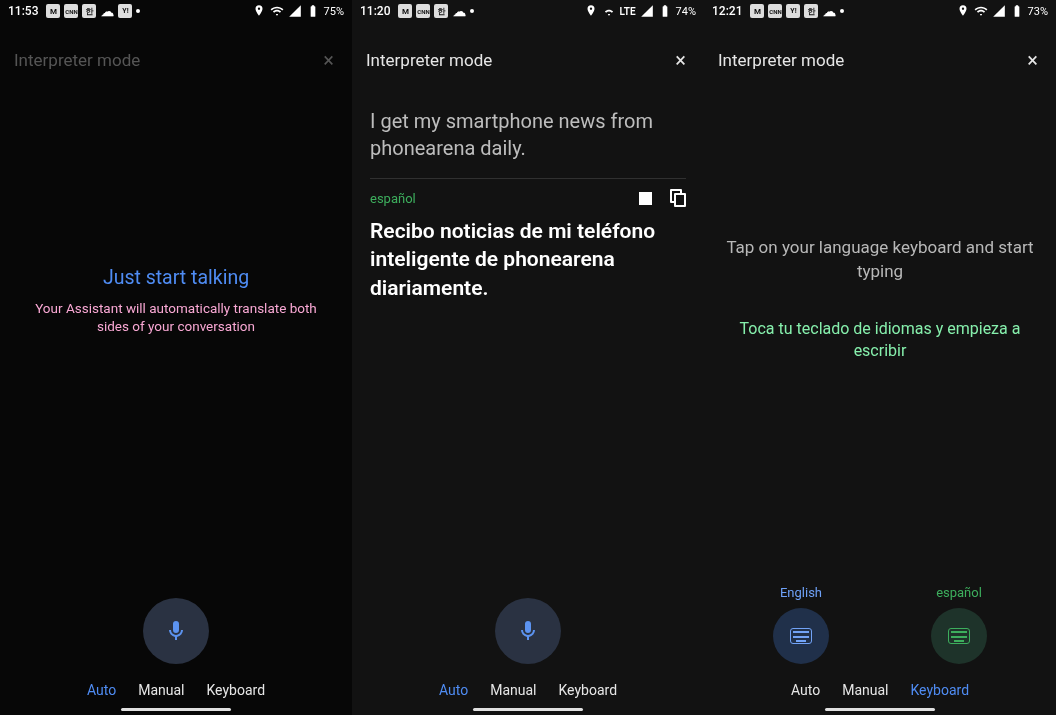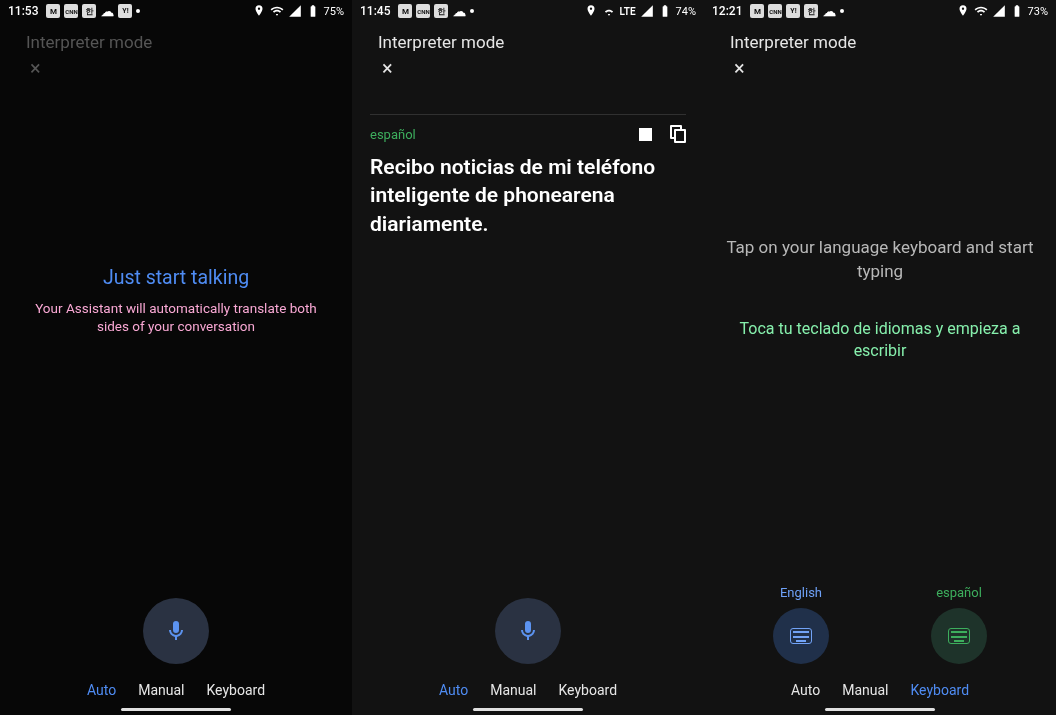--- a/index.html
+++ b/index.html
@@ -12,20 +12,21 @@
     overflow: hidden;
   }
   .screen {
     width: 352px;
     height: 715px;
     background: #121212;
     position: relative;
     display: flex;
     flex-direction: column;
     color: #fff;
+    gap: 12px;
   }
   .screen1 { background: #101010; }
   .screen1 .overlay-dim {
     position: absolute;
     inset: 0;
     background: rgba(0,0,0,0.55);
     z-index: 5;
     pointer-events: none;
   }
 
@@ -56,26 +57,25 @@
     color: #111;
     font-weight: bold;
   }
   .dot { width:4px; height:4px; border-radius:50%; background:#fff; }
   .status-right .txt { font-size: 11px; color:#fff; }
   .lte { font-size:10px; font-weight:600; }
 
   
   .header {
     display: flex;
-    align-items: flex-start;
+    align-items: center;
     justify-content: space-between;
-    padding: 10px 14px 14px 26px;
+    padding: 10px 14px 14px 14px;
     z-index: 10;
     position: relative;
-    flex-direction: column;
   }
   .header-title {
     font-size: 17px;
     color: #e6e6e6;
     font-weight: 400;
   }
   .header-title.dim { color: #555; }
   .close-x {
     font-size: 20px;
     color: #e6e6e6;
@@ -313,21 +313,21 @@
       <span class="tab">Manual</span>
       <span class="tab">Keyboard</span>
     </div>
     <div class="nav-line"></div>
   </div>
 </div>
 
 <div class="screen">
   <div class="status-bar">
     <div class="status-left">
-      <span class="status-time">11:45</span>
+      <span class="status-time">11:20</span>
       <span class="sicon">M</span>
       <span class="sicon" style="font-size:6px;">CNN</span>
       <span class="sicon">한</span>
       <span class="sicon" style="background:transparent;color:#fff;font-size:13px;">☁</span>
       <span class="dot"></span>
     </div>
     <div class="status-right">
       <svg class="sv" viewBox="0 0 24 24" fill="#fff">
           <path d="M12 2a6 6 0 016 6c0 4.5-6 12-6 12S6 12.5 6 8a6 6 0 016-6zm0 4a2 2 0 100 4 2 2 0 000-4z"></path>
         </svg>
@@ -344,20 +344,21 @@
       <span class="txt">74%</span>
     </div>
   </div>
 
   <div class="header">
     <span class="header-title">Interpreter mode</span>
     <span class="close-x">×</span>
   </div>
 
   <div class="main2">
+    <div class="src-text">I get my smartphone news from phonearena daily.</div>
     <hr class="divider">
     <div class="lang-row">
       <span class="lang-label">español</span>
       <div class="icon-row">
         <span class="stop-sq"></span>
         <span class="copy-ico">
             <span class="b1"></span>
             <span class="b2"></span>
           </span>
       </div>

